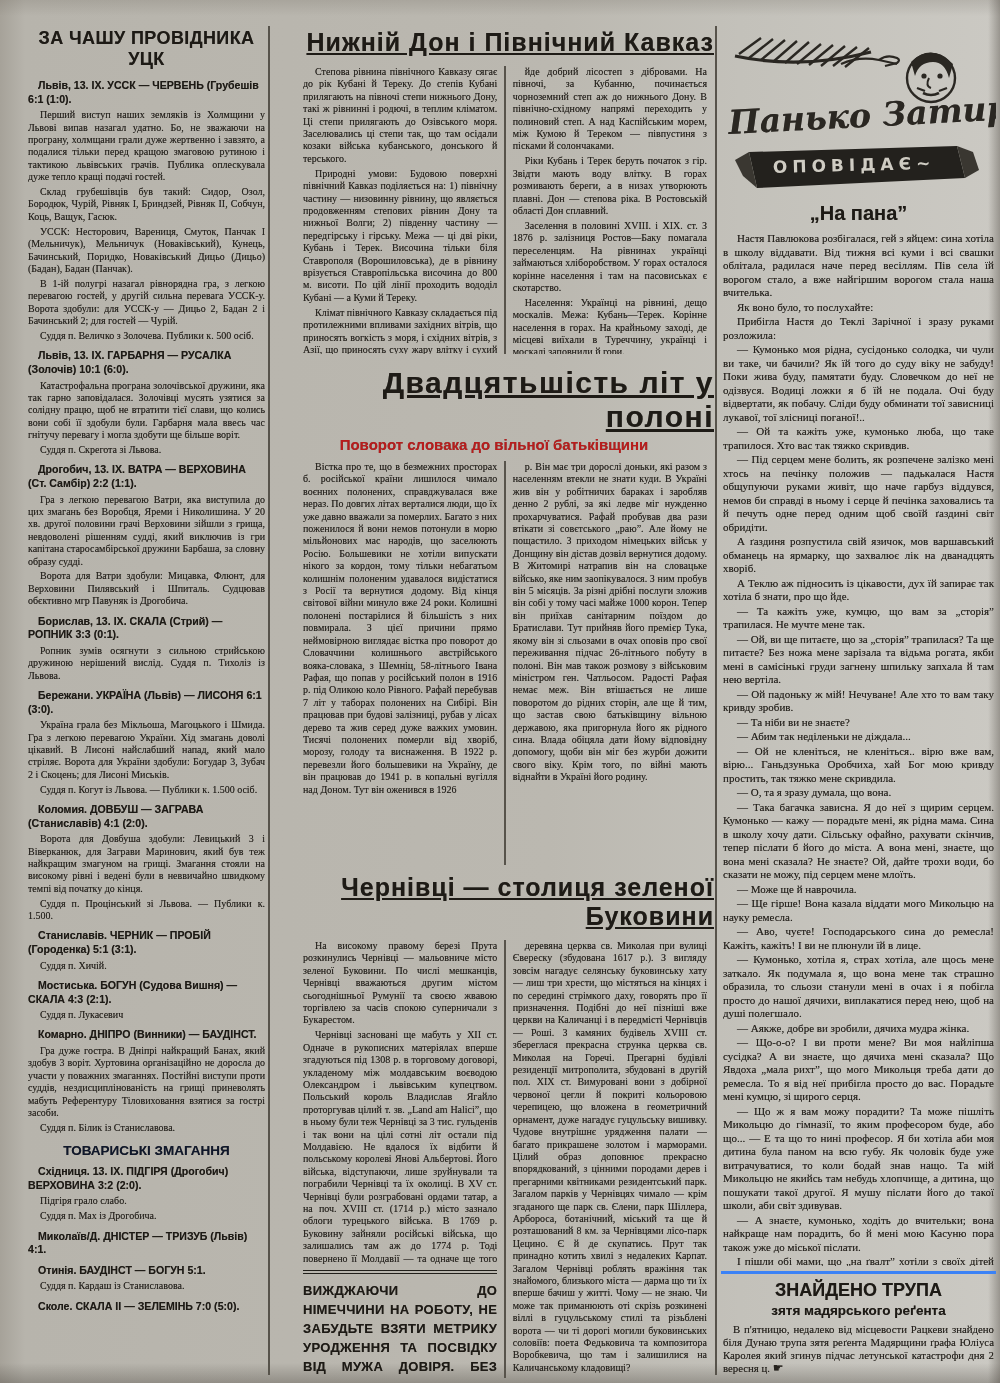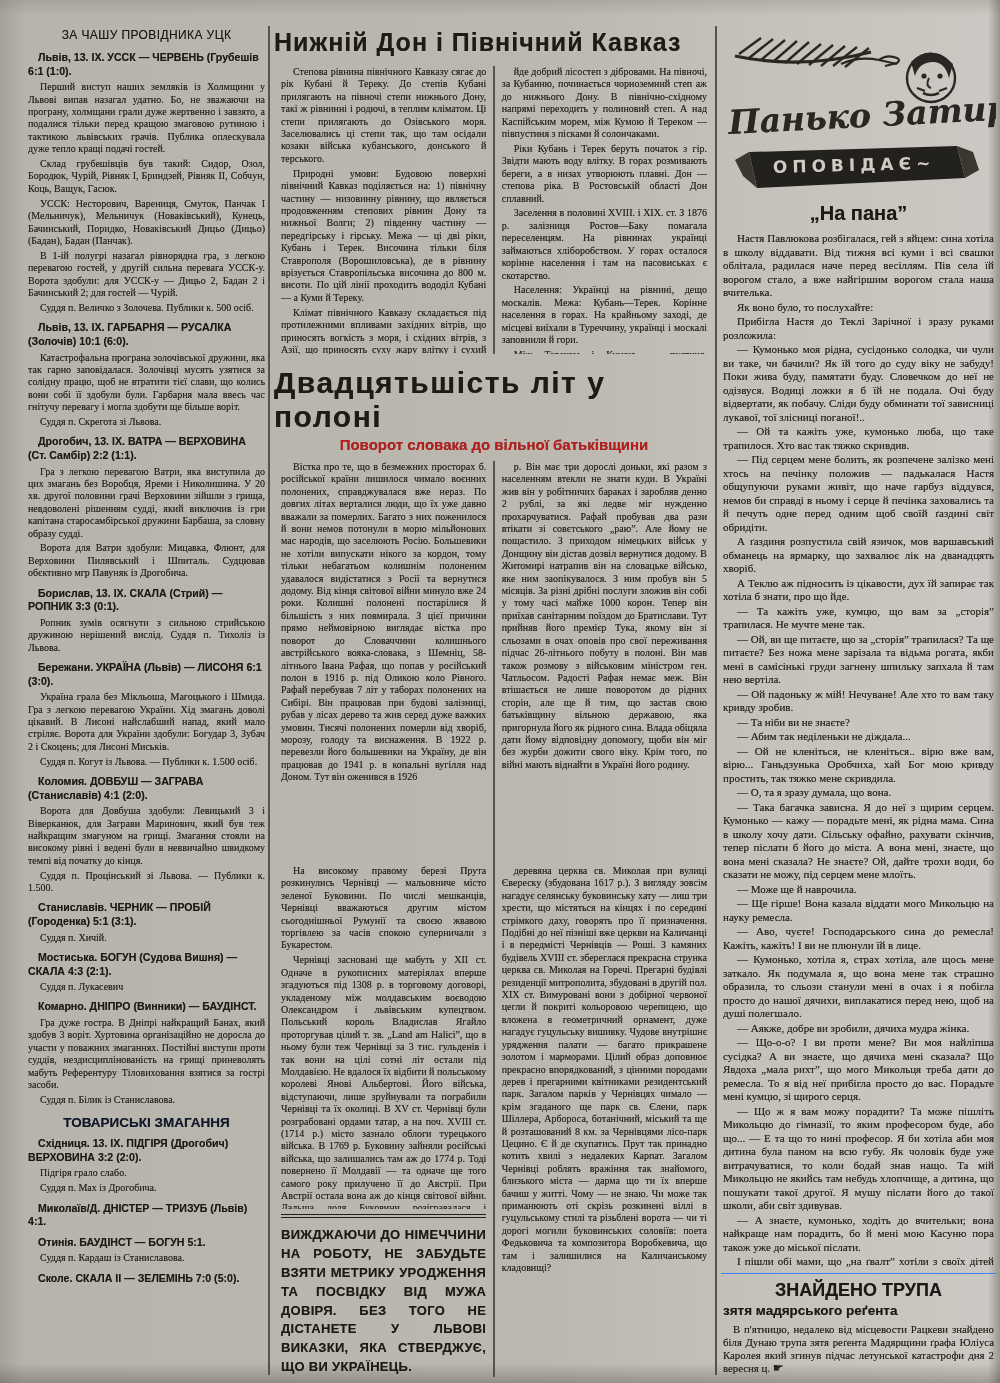--- a/index.html
+++ b/index.html
@@ -14,62 +14,62 @@
     text-shadow:0 0 .45px rgba(35,30,25,.55);
   }
   .edge-shadow{position:absolute;right:0;top:0;bottom:0;width:12px;
     background:linear-gradient(270deg, rgba(70,64,56,.38), rgba(0,0,0,0));}
   .vline{position:absolute;top:26px;bottom:8px;width:1.5px;background:#57534b;}
   #vl1{left:268px}
   #vl2{left:715px}
 
   
   #left{position:absolute;left:28px;top:26px;width:237px;height:1350px;overflow:hidden;}
-  .sports-h{font-family:"Liberation Sans",sans-serif;font-size:12px;font-weight:400;
+  .sports-h{font-family:"Liberation Sans",sans-serif;font-size:18px;font-weight:700;
     text-align:center;margin:2px 0 9px;letter-spacing:.4px;color:#1d1a15;}
   .sports-sub{font-family:"Liberation Sans",sans-serif;font-size:13.5px;font-weight:700;
     text-align:center;margin:9px 0 4px;color:#0f172a;}
   .s-lead{font-family:"Liberation Sans",sans-serif;font-size:10.6px;font-weight:700;
     line-height:1.28;margin:7px 0 3px;text-indent:10px;color:#1d1a15;}
   .p{font-size:10px;line-height:12.4px;margin:0 0 2.5px;text-align:justify;text-indent:12px;}
 
   
   #middle{position:absolute;left:274px;top:26px;width:440px;height:1352px;overflow:hidden;}
-  .a-title{font-family:"Liberation Sans",sans-serif;font-weight:700;text-align:left;
-    color:#1e1b16;letter-spacing:1px;}
+  .a-title{font-family:"Liberation Sans",sans-serif;font-weight:700;text-align:right;
+    color:#1e1b16;letter-spacing:1px;text-decoration:underline;}
   #t-don{font-size:25px;margin:2px 0 9px;}
   #t-polon{font-size:30px;margin:12px 0 2px;letter-spacing:1.5px;}
   .a-subtitle{font-family:"Liberation Sans",sans-serif;font-size:15px;font-weight:700;
     text-align:center;margin:0 0 8px;color:#b91c1c;}
   #t-cher{font-size:25px;margin:8px 0 9px;}
-  .cols{display:flex;}
+  .cols{display:flex;margin-left:22px;}
   .cols .col{flex:1 1 0;min-width:0;padding:0 7px;overflow:hidden;}
   .cdiv{width:1.5px;background:#57534b;flex:none;}
   .h-don{height:288px;}
   .h-polon{height:404px;}
   .h-cher{height:512px;}
   .flexcol{display:flex;flex-direction:column;}
   .grow{flex:1 1 auto;overflow:hidden;min-height:0;}
   .notice{flex:none;border-top:4px double #211f1a;margin-top:5px;padding-top:8px;
     font-family:"Liberation Sans",sans-serif;font-weight:700;font-size:13px;line-height:1.45;
     text-align:justify;letter-spacing:.3px;color:#1d1a15;}
 
   
   #right{position:absolute;left:721px;top:26px;width:275px;height:1352px;
     display:flex;flex-direction:column;}
   .masthead{height:170px;flex:none;position:relative;}
   .story-title{font-family:"Liberation Sans",sans-serif;font-size:20px;font-weight:700;
     text-align:center;margin:6px 0 7px;flex:none;color:#1d1a15;}
   .story{flex:1 1 auto;overflow:hidden;min-height:0;padding:0 2px;}
   .story .p{font-size:11px;line-height:13.5px;text-indent:14px;margin-bottom:1px;}
-  .news{flex:none;border-top:1px solid #3b82f6;margin-top:5px;padding:6px 2px 0;}
+  .news{flex:none;border-top:3px solid #3b82f6;margin-top:5px;padding:6px 2px 0;}
   .news-title{font-family:"Liberation Sans",sans-serif;font-size:18px;font-weight:700;
     text-align:center;margin:0;color:#1d1a15;}
   .news-sub{font-family:"Liberation Sans",sans-serif;font-size:13.5px;font-weight:700;
-    text-align:left;margin:2px 0 5px;color:#1d1a15;}
+    text-align:center;margin:2px 0 5px;color:#1d1a15;}
   .news .p{font-size:10.8px;line-height:13.2px;text-indent:10px;}
   .hand{font-family:"DejaVu Sans",sans-serif;font-size:12px;}
 </style>
 </head>
 <body>
 
 <div class="vline" id="vl1"></div>
 <div class="vline" id="vl2"></div>
 <div class="edge-shadow"></div>
 
@@ -198,20 +198,21 @@
           <p class="p">Вістка про те, що в безмежних просторах б. російської країни лишилося чимало воєнних полонених, справджувалася вже нераз. По довгих літах верталися люди, що їх уже давно вважали за померлих. Багато з них поженилося й вони немов потонули в морю мільйонових мас народів, що заселюють Росію. Большевики не хотіли випускати нікого за кордон, тому тільки небагатьом колишнім полоненим удавалося видістатися з Росії та вернутися додому. Від кінця світової війни минуло вже 24 роки. Колишні полонені постарілися й більшість з них повмирала. З цієї причини прямо неймовірною виглядає вістка про поворот до Словаччини колишнього австрійського вояка-словака, з Шемніц, 58-літнього Івана Рафая, що попав у російський полон в 1916 р. під Оликою коло Рівного. Рафай перебував 7 літ у таборах полонених на Сибірі. Він працював при будові залізниці, рубав у лісах дерево та жив серед дуже важких умовин. Тисячі полонених померли від хворіб, морозу, голоду та виснаження. В 1922 р. перевезли його большевики на Україну, де він працював до 1941 р. в копальні вугілля над Доном. Тут він оженився в 1926</p>
         </div>
       <div class="cdiv"></div>
       <div class="col">
           <p class="p">р. Він має три дорослі доньки, які разом з населенням втекли не знати куди. В Україні жив він у робітничих бараках і заробляв денно 2 рублі, за які ледве міг нужденно прохарчуватися. Рафай пробував два рази втікати зі совєтського „раю”. Але йому не пощастило. З приходом німецьких військ у Донщину він дістав дозвіл вернутися додому. В Житомирі натрапив він на словацьке військо, яке ним заопікувалося. З ним пробув він 5 місяців. За різні дрібні послуги зложив він собі у тому часі майже 1000 корон. Тепер він приїхав санітарним поїздом до Братислави. Тут прийняв його премієр Тука, якому він зі сльозами в очах оповів про свої переживання підчас 26-літнього побуту в полоні. Він мав також розмову з військовим міністром ген. Чатльосом. Радості Рафая немає меж. Він втішається не лише поворотом до рідних сторін, але ще й тим, що застав свою батьківщину вільною державою, яка пригорнула його як рідного сина. Влада обіцяла дати йому відповідну допомогу, щоби він міг без журби дожити свого віку. Крім того, по війні мають віднайти в Україні його родину.</p>
         </div>
     </div>
   </section>
 
   <section>
+    <h1 class="a-title" id="t-cher">Чернівці — столиця зеленої Буковини</h1>
     <div class="cols h-cher">
       <div class="col flexcol">
         <div class="grow">
             <p class="p">На високому правому березі Прута розкинулись Чернівці — мальовниче місто зеленої Буковини. По числі мешканців, Чернівці вважаються другим містом сьогоднішньої Румунії та своєю жвавою торгівлею за часів спокою суперничали з Букарестом.</p>
             <p class="p">Чернівці засновані ще мабуть у XII ст. Одначе в рукописних матеріялах вперше згадуються під 1308 р. в торговому договорі, укладеному між молдавським воєводою Олександром і львівським купецтвом. Польський король Владислав Ягайло проторгував цілий т. зв. „Land am Halici”, що в ньому були теж Чернівці за 3 тис. гульденів і так вони на цілі сотні літ остали під Молдавією. Не вдалося їх відбити й польському королеві Янові Альбертові. Його війська, відступаючи, лише зруйнували та пограбили Чернівці та їх околиці. В XV ст. Чернівці були розграбовані ордами татар, а на поч. XVIII ст. (1714 р.) місто зазнало облоги турецького війська. В 1769 р. Буковину зайняли російські війська, що залишались там аж до 1774 р. Тоді повернено її Молдавії — та одначе ще того самого року прилучено її до Австрії. При Австрії остала вона аж до кінця світової війни. Дальша доля Буковини розігравалася і розіграється на наших очах — тому й писати про неї зайве.</p>
           </div>
         <div class="notice">ВИЖДЖАЮЧИ ДО НІМЕЧЧИНИ НА РОБОТУ, НЕ ЗАБУДЬТЕ ВЗЯТИ МЕТРИКУ УРОДЖЕННЯ ТА ПОСВІДКУ ВІД МУЖА ДОВІРЯ. БЕЗ ТОГО НЕ ДІСТАНЕТЕ У ЛЬВОВІ ВИКАЗКИ, ЯКА СТВЕРДЖУЄ, ЩО ВИ УКРАЇНЕЦЬ.</div>
       </div>
       <div class="cdiv"></div>
       <div class="col flexcol">

